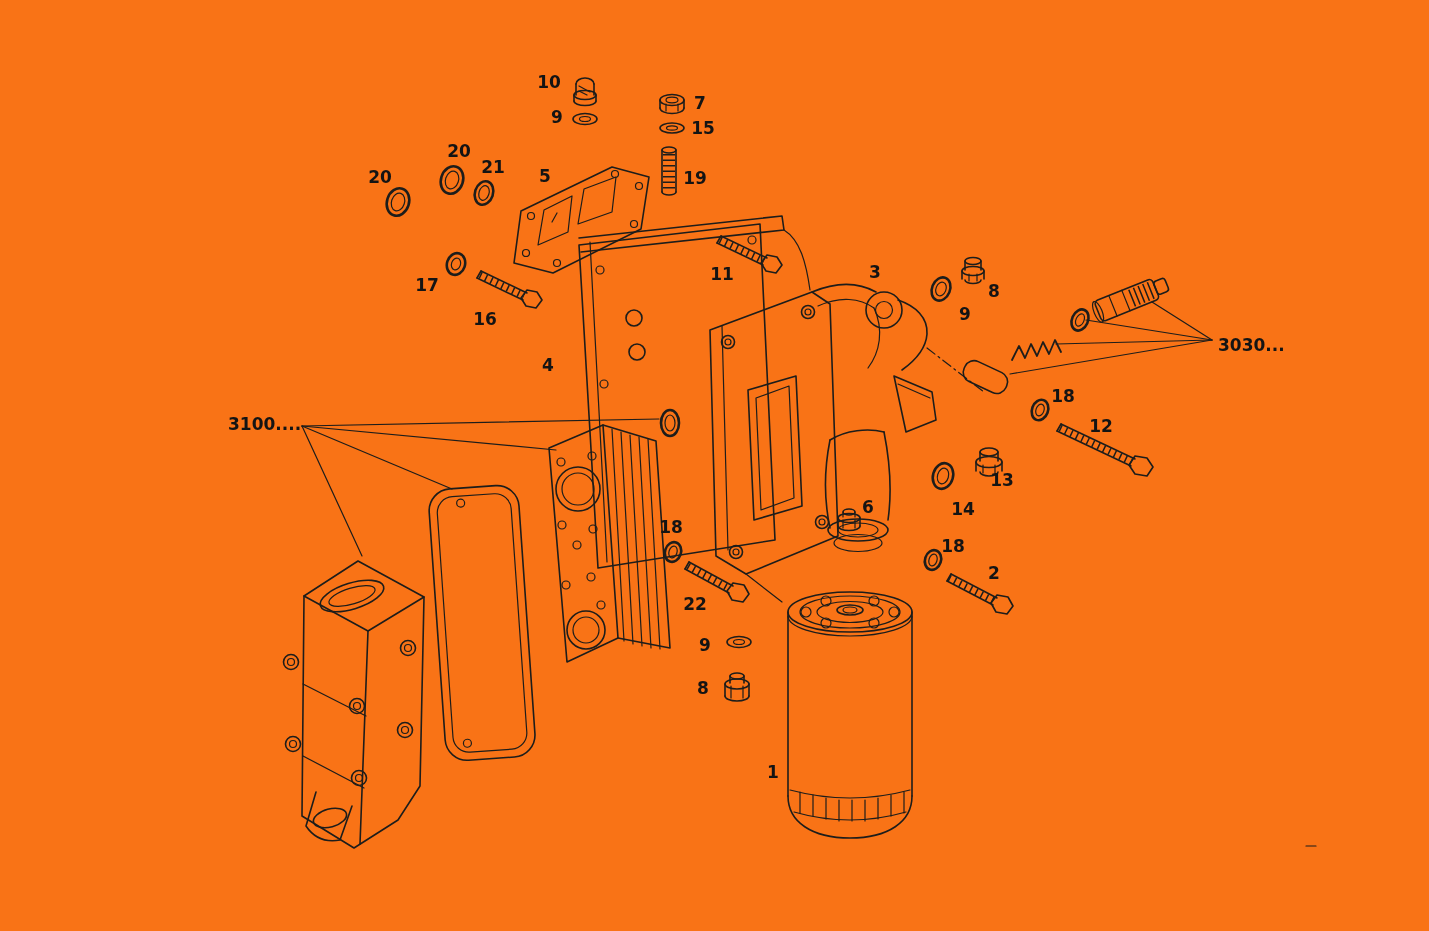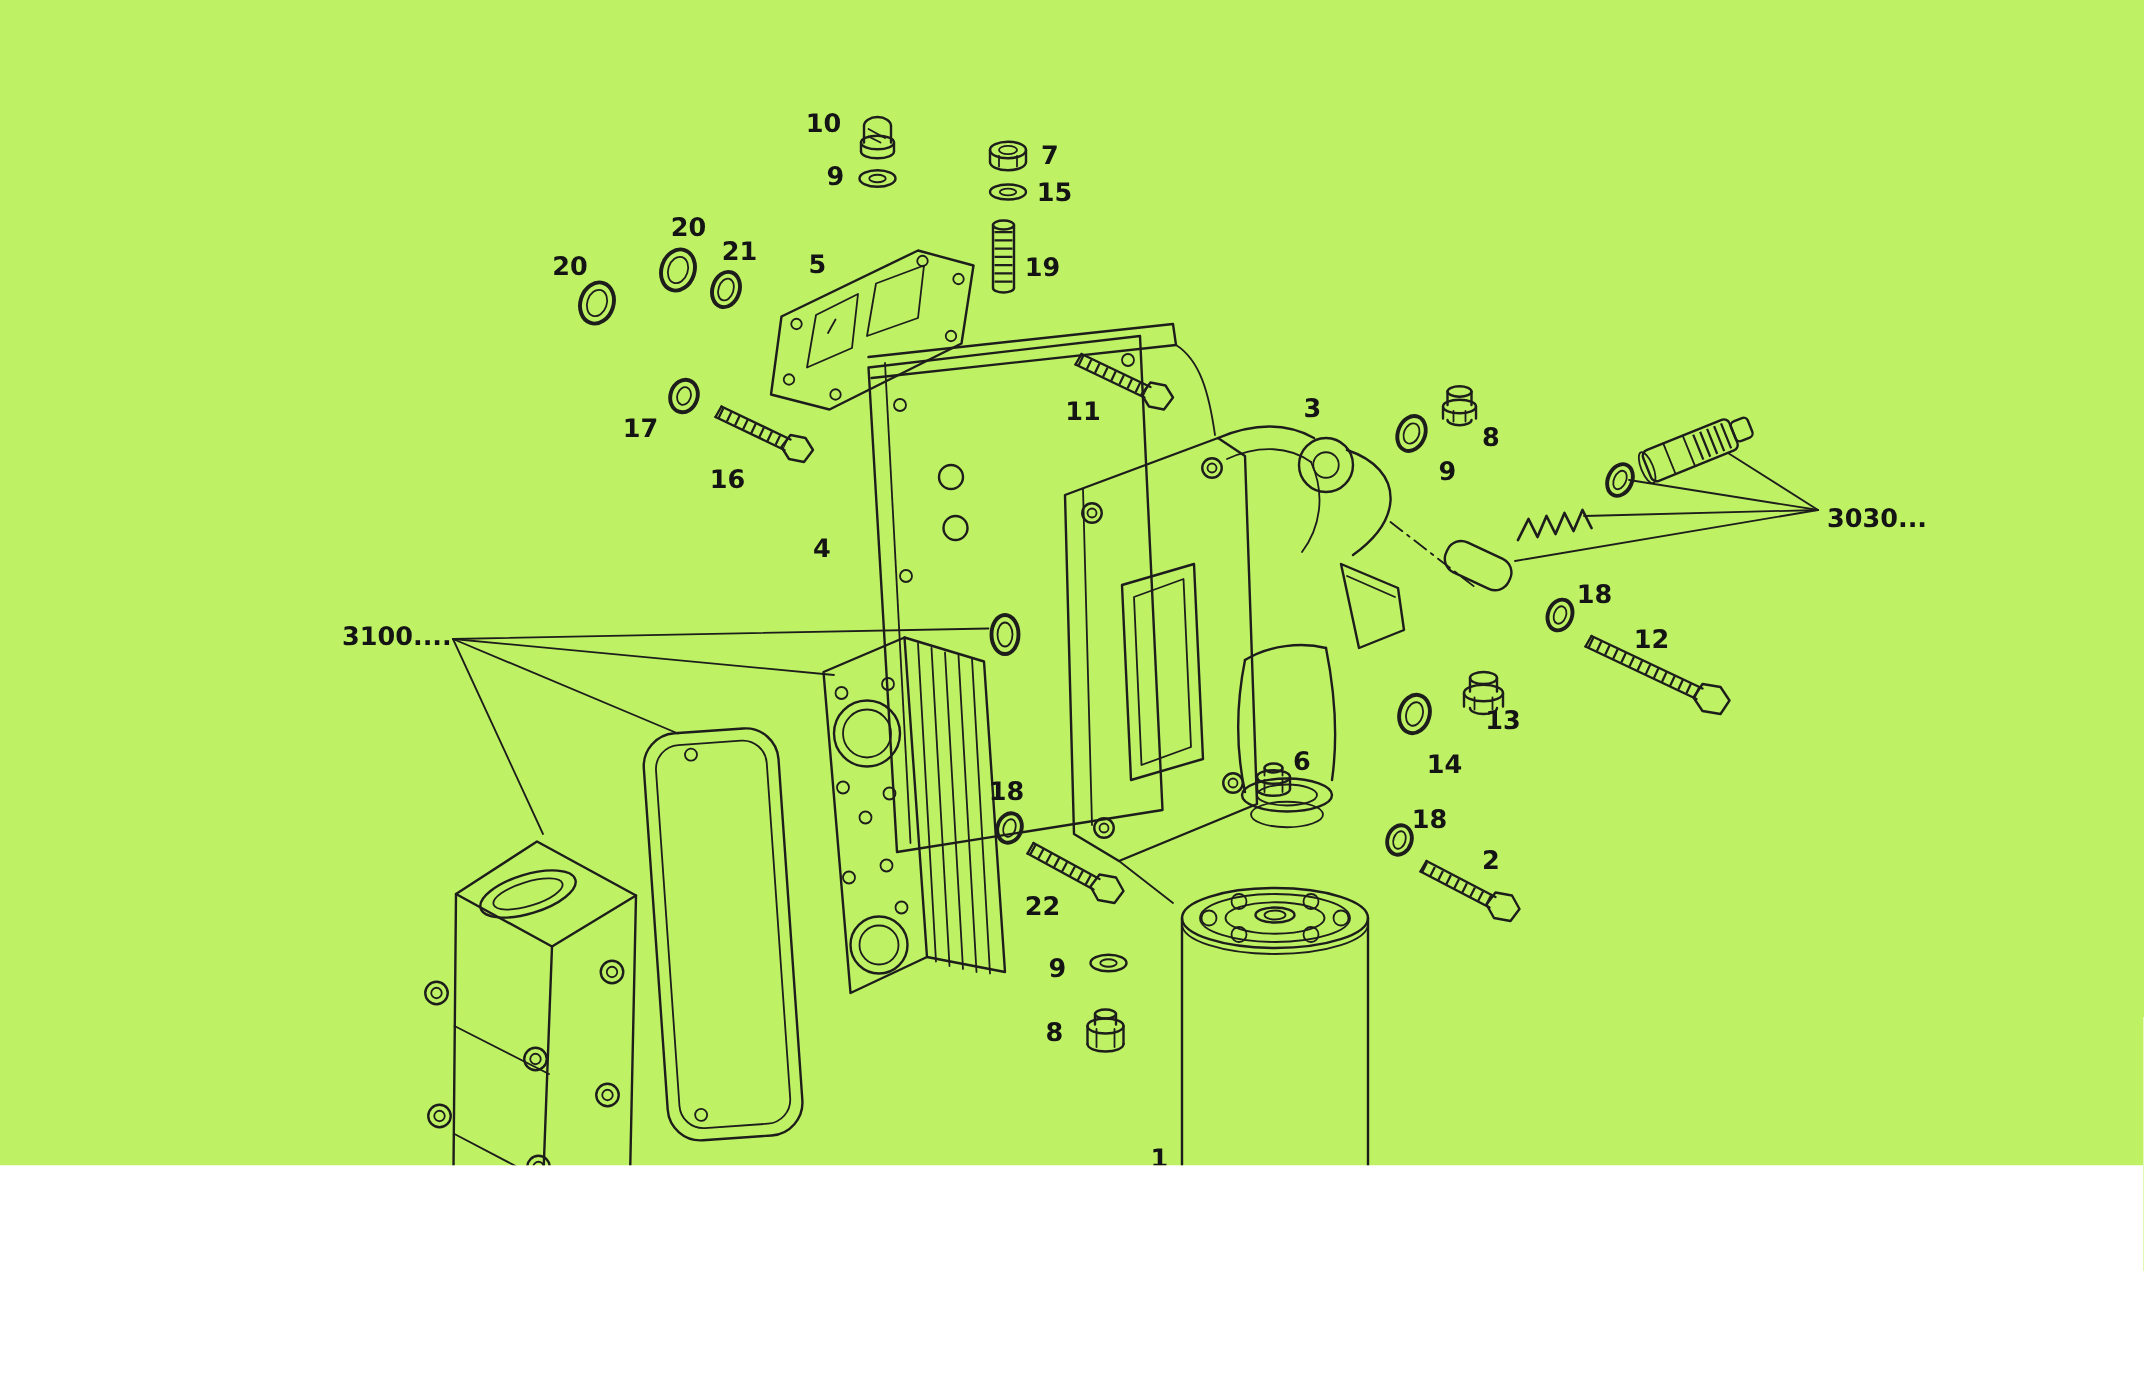--- a/index.html
+++ b/index.html
@@ -1,16 +1,16 @@
 <!DOCTYPE html>
 <html><head>
 <meta charset="utf-8">
 <style>
   html,body{margin:0;padding:0;background:#ffffff;}
-  .stage{position:relative;width:1429px;height:777px;background:#bef264;overflow:hidden;
+  .stage{position:relative;width:1429px;height:931px;background:#f97316;overflow:hidden;
          font-family:"DejaVu Sans", sans-serif;}
   svg{display:block;}
   .callout{fill:#141414;stroke:none;font:700 17px "DejaVu Sans", sans-serif;}
   .ref-label{fill:#141414;stroke:none;font:700 17px "DejaVu Sans", sans-serif;}
   .ln{stroke:#1d1d1b;fill:none;stroke-width:1.6;stroke-linecap:round;stroke-linejoin:round;}
   .thick{stroke-width:2.6;}
   .thin{stroke-width:1.2;}
   .thread{stroke:#1d1d1b;fill:none;stroke-linecap:butt;}
 </style>
 </head>

